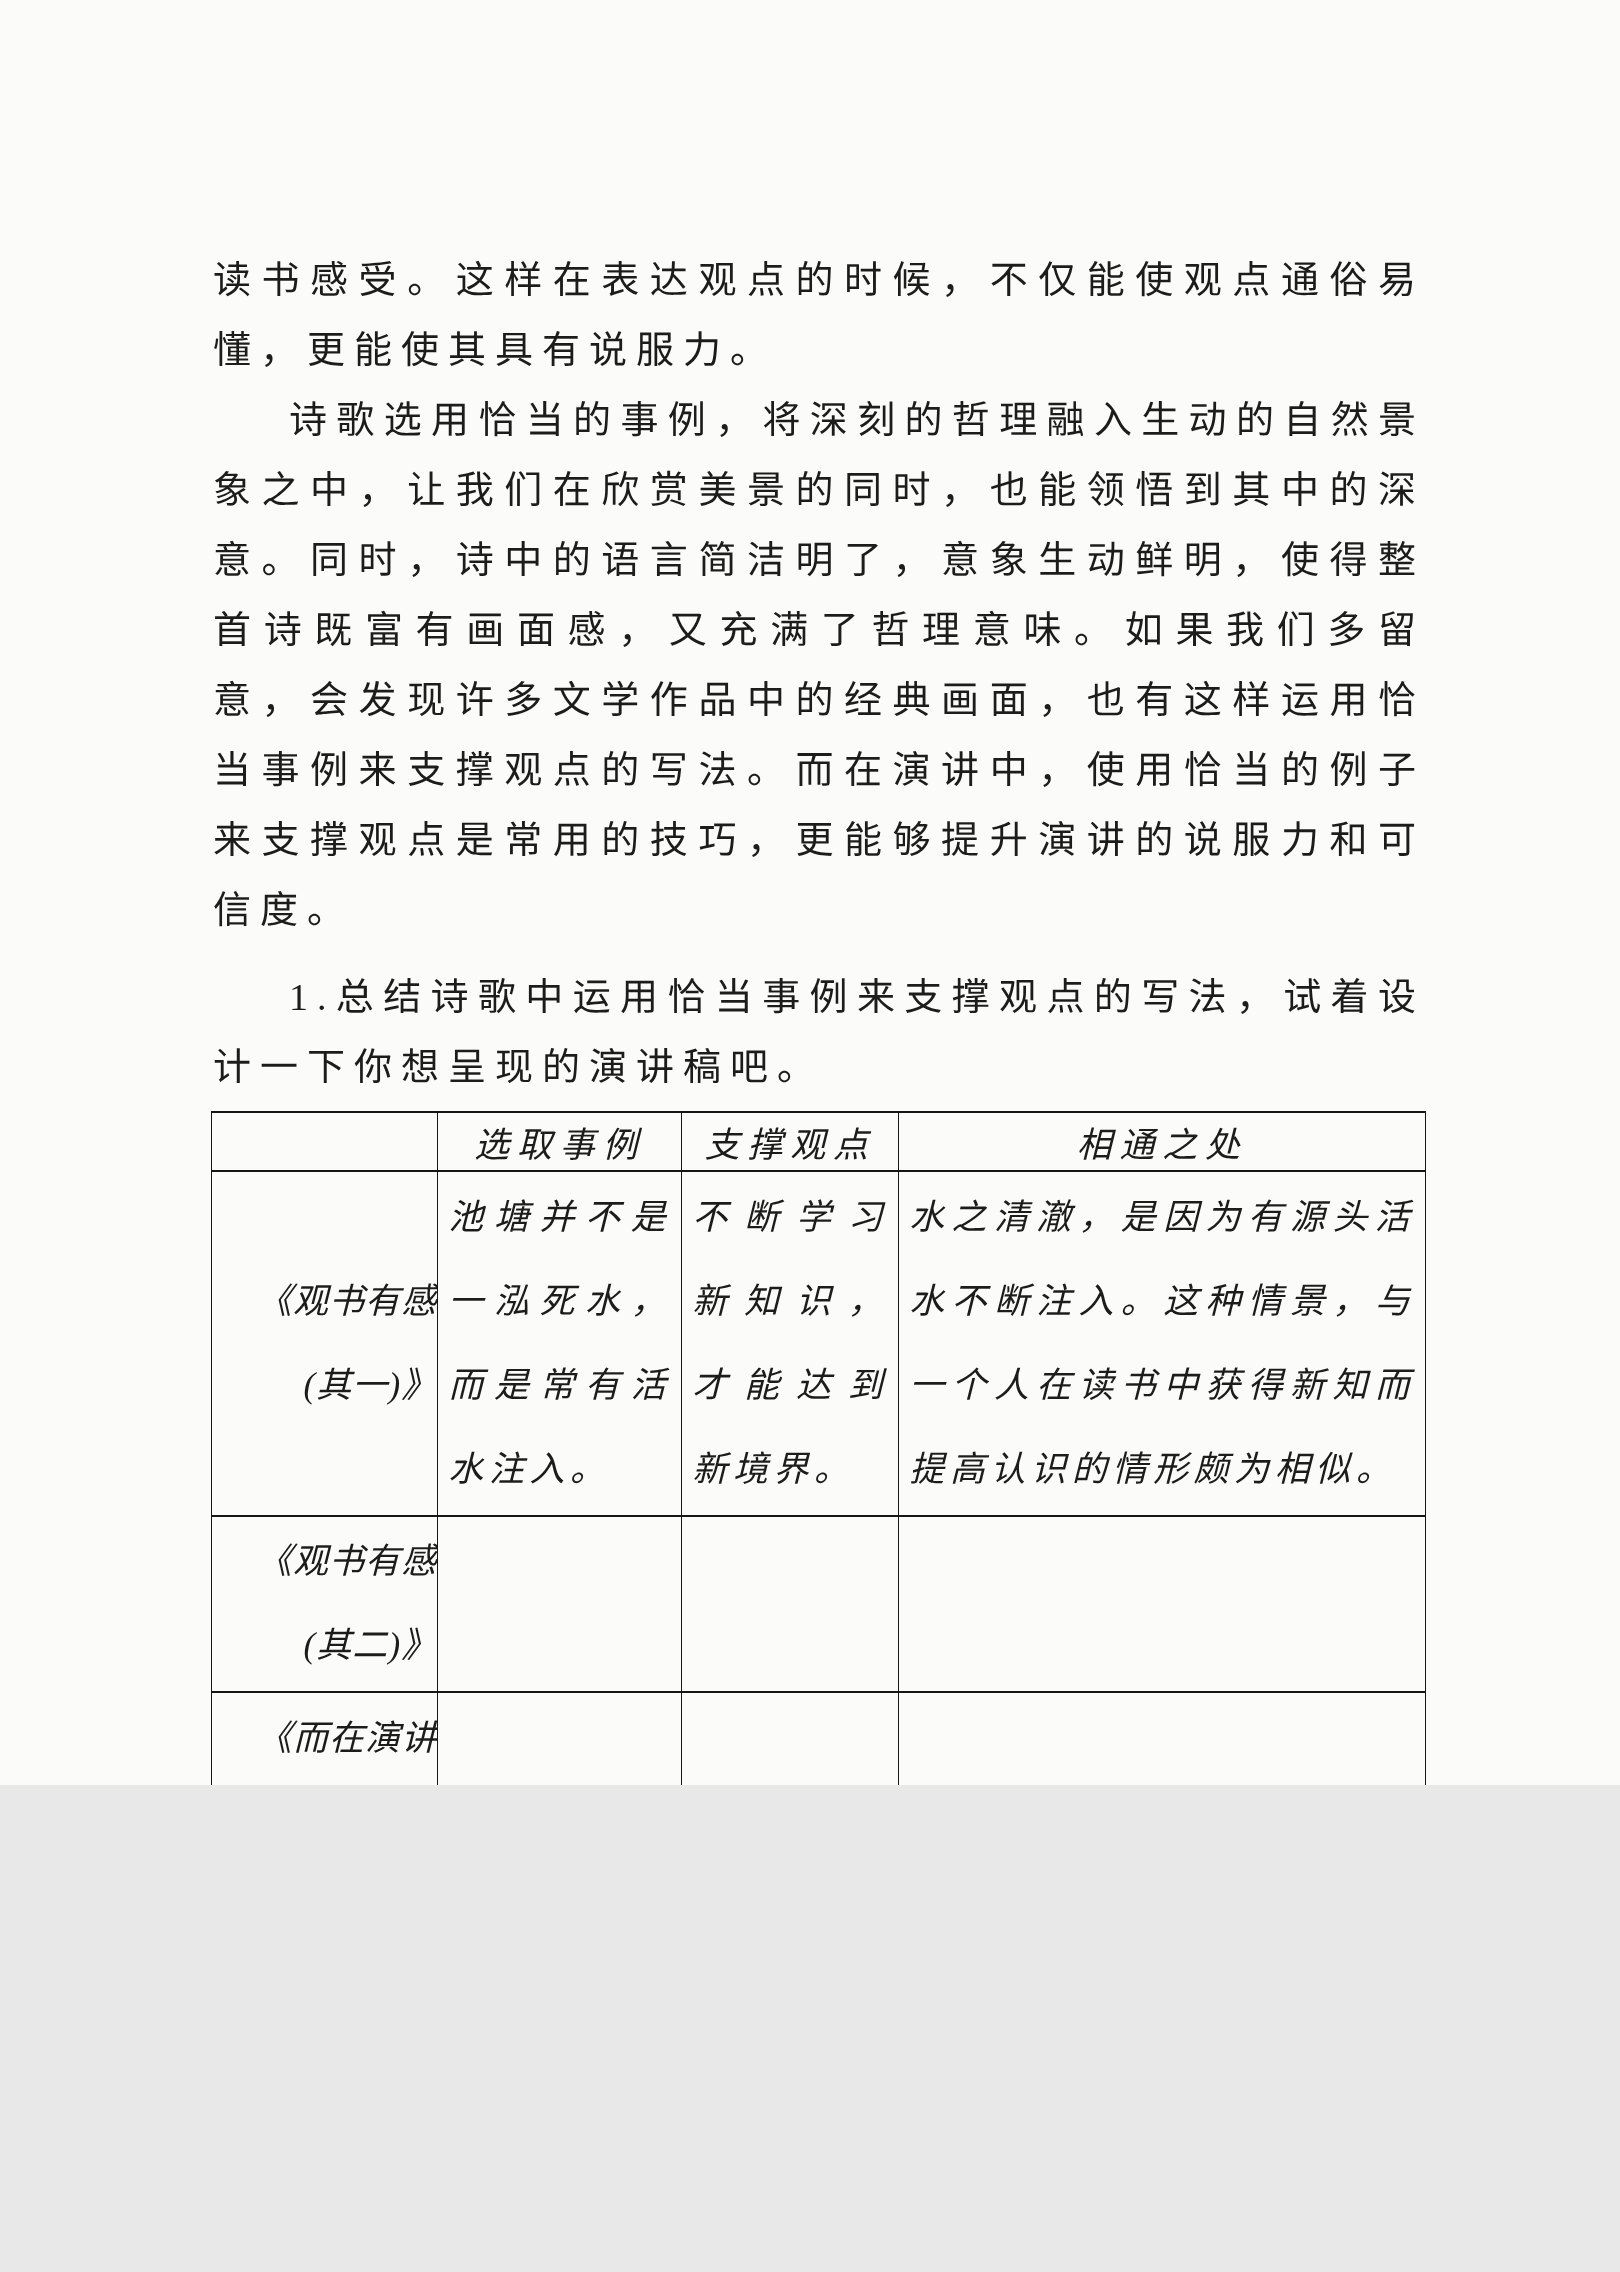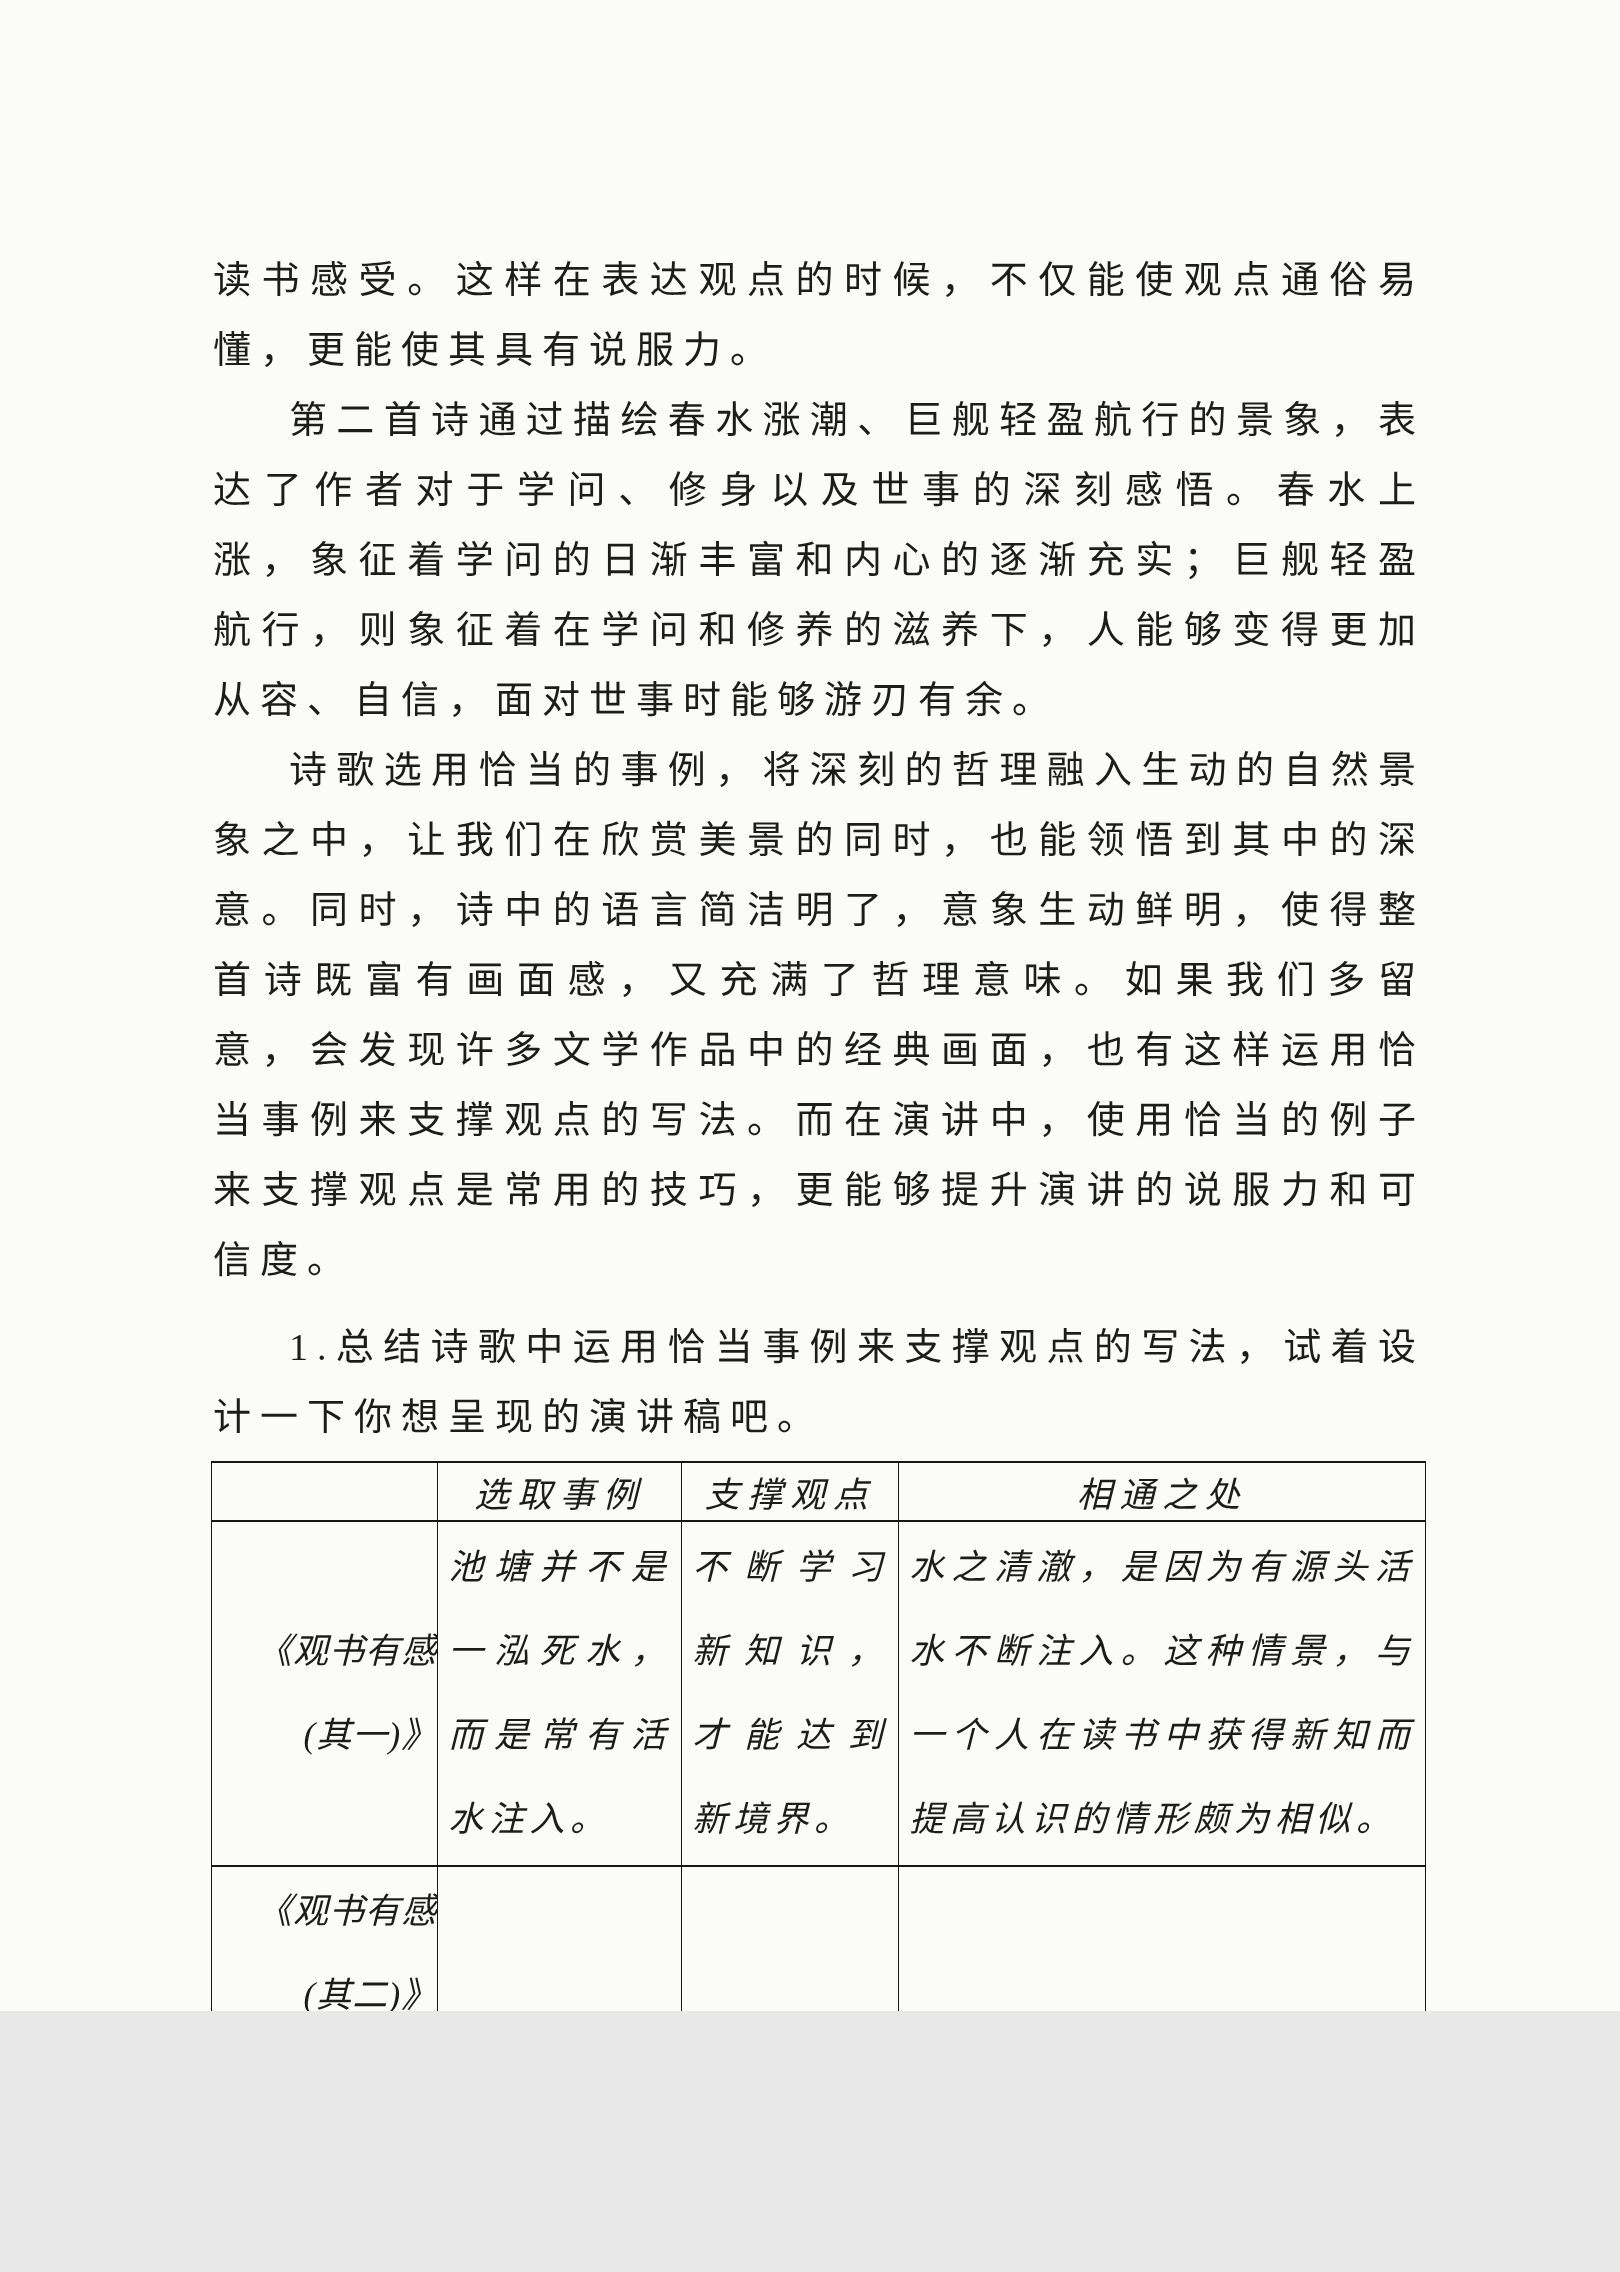--- a/index.html
+++ b/index.html
@@ -3,21 +3,21 @@
 <meta charset="utf-8">
 <style>
   html, body {
     margin: 0;
     padding: 0;
     background: #e8e8e8;
   }
   .page {
     position: relative;
     width: 1620px;
-    height: 2011px;
+    height: 1785px;
     background: #fbfbf9;
     overflow: hidden;
     font-family: "Liberation Serif", "DejaVu Serif", serif;
     color: #1c1c1c;
   }
   .content {
     position: absolute;
     left: 213px;
     top: 245px;
     width: 1212px;
@@ -121,21 +121,20 @@
   }
 </style>
 </head>
 <body>
 
 <div class="page">
   <div class="content">
 
     <p class="body-par">读书感受。这样在表达观点的时候，不仅能使观点通俗易懂，更能使其具有说服力。</p>
 
-    <p class="body-par indent">第二首诗通过描绘春水涨潮、巨舰轻盈航行的景象，表达了作者对于学问、修身以及世事的深刻感悟。春水上涨，象征着学问的日渐丰富和内心的逐渐充实；巨舰轻盈航行，则象征着在学问和修养的滋养下，人能够变得更加从容、自信，面对世事时能够游刃有余。</p>
 
     <p class="body-par indent">诗歌选用恰当的事例，将深刻的哲理融入生动的自然景象之中，让我们在欣赏美景的同时，也能领悟到其中的深意。同时，诗中的语言简洁明了，意象生动鲜明，使得整首诗既富有画面感，又充满了哲理意味。如果我们多留意，会发现许多文学作品中的经典画面，也有这样运用恰当事例来支撑观点的写法。而在演讲中，使用恰当的例子来支撑观点是常用的技巧，更能够提升演讲的说服力和可信度。</p>
 
 
     <p class="body-par indent" style="margin-top:16.7px;">1.总结诗歌中运用恰当事例来支撑观点的写法，试着设计一下你想呈现的演讲稿吧。</p>
 
     <table class="design-table">
       <colgroup>
         <col style="width:226px">
         <col style="width:244px">

